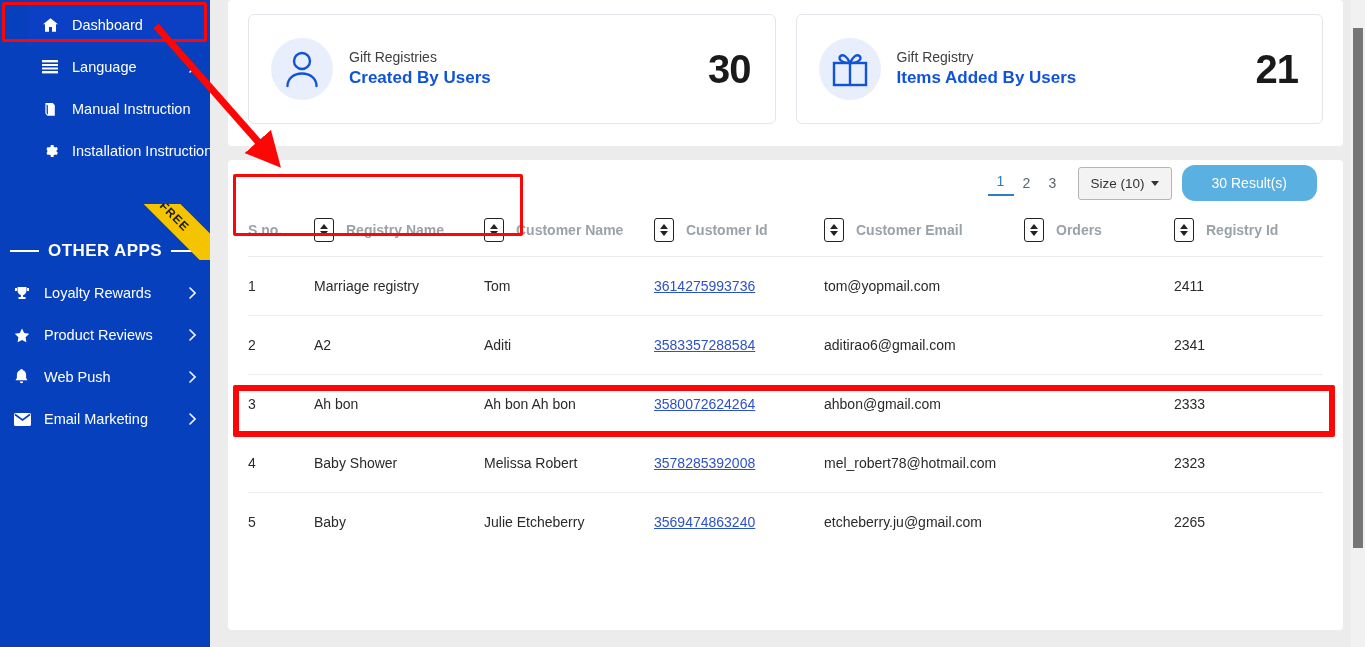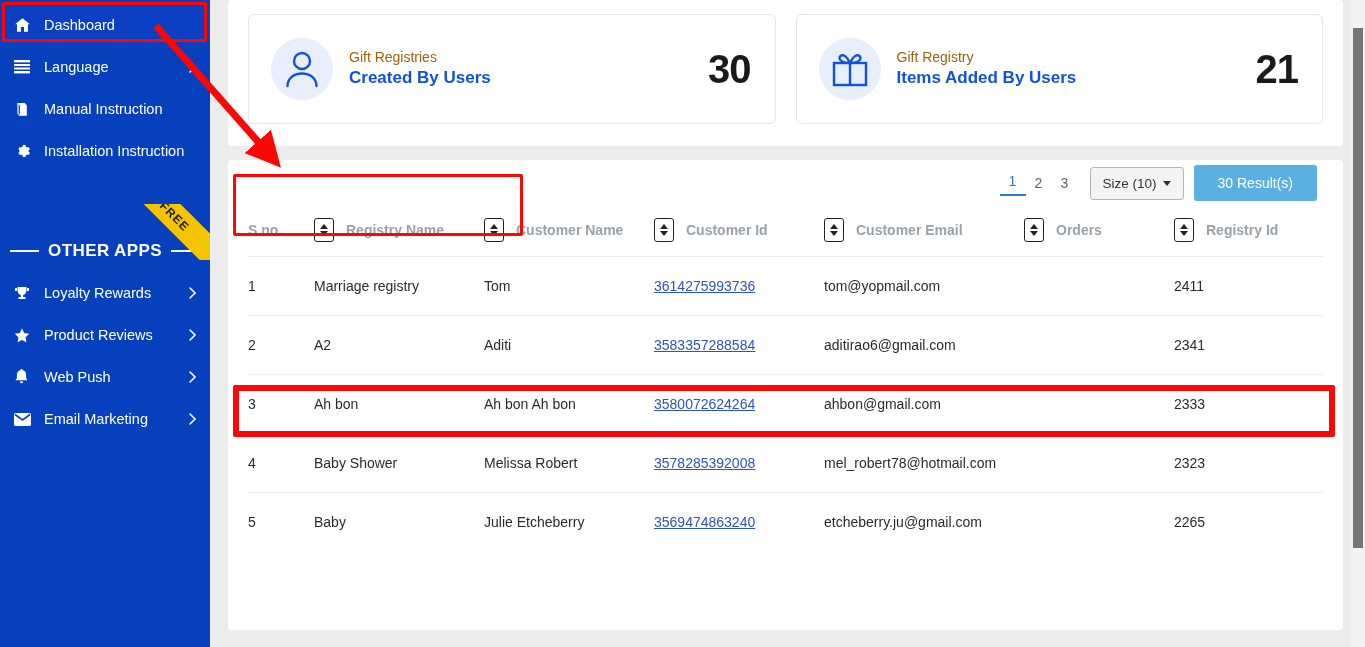--- a/index.html
+++ b/index.html
@@ -17,21 +17,21 @@
   }
 
   
   .sidebar {
     width: 210px;
     flex: 0 0 210px;
     background: #0740bd;
     position: relative;
     overflow: hidden;
   }
-  .nav-top { padding-top: 4px; }
+  .nav-top { padding-top: 4px; padding-left: 28px; }
   .nav-item {
     display: flex;
     align-items: center;
     height: 42px;
     padding: 0 14px;
     color: #ffffff;
     font-size: 14.5px;
     position: relative;
     cursor: pointer;
     white-space: nowrap;
@@ -150,21 +150,21 @@
     background: #e8eefc;
     display: flex;
     align-items: center;
     justify-content: center;
     margin-right: 16px;
   }
   .stat-ico svg { display:block; }
   .stat-text { flex: 1 1 auto; }
   .stat-sub {
     font-size: 14px;
-    color: #a16207;
+    color: #404040;
     line-height: 1.35;
   }
   .stat-title {
     font-size: 17px;
     font-weight: bold;
     color: #1153d8;
     line-height: 1.35;
   }
   .stat-value {
     font-size: 40px;
@@ -229,22 +229,22 @@
     border-left: 4px solid transparent;
     border-right: 4px solid transparent;
     border-top: 5px solid #333;
     display: inline-block;
   }
   .result-btn {
     background: #5bb0e2;
     color: #ffffff;
     font-size: 14px;
     border: none;
-    border-radius: 3px;
-    padding: 10px 24px;
+    border-radius: 13px;
+    padding: 10px 30px;
     cursor: pointer;
     font-family: "Liberation Sans", sans-serif;
   }
 
   table.grid { width: 100%; border-collapse: collapse; table-layout: fixed; }
   table.grid th {
     text-align: left;
     font-size: 14px;
     color: #9aa2a9;
     font-weight: bold;

